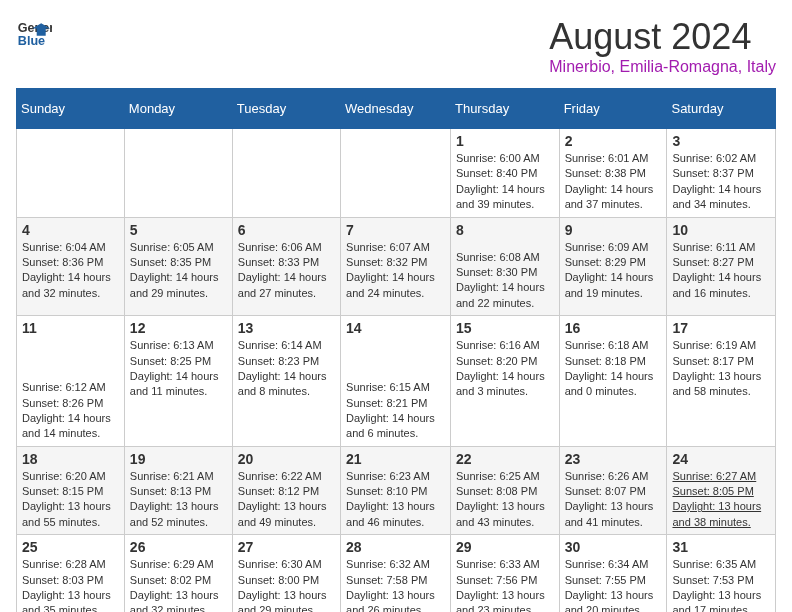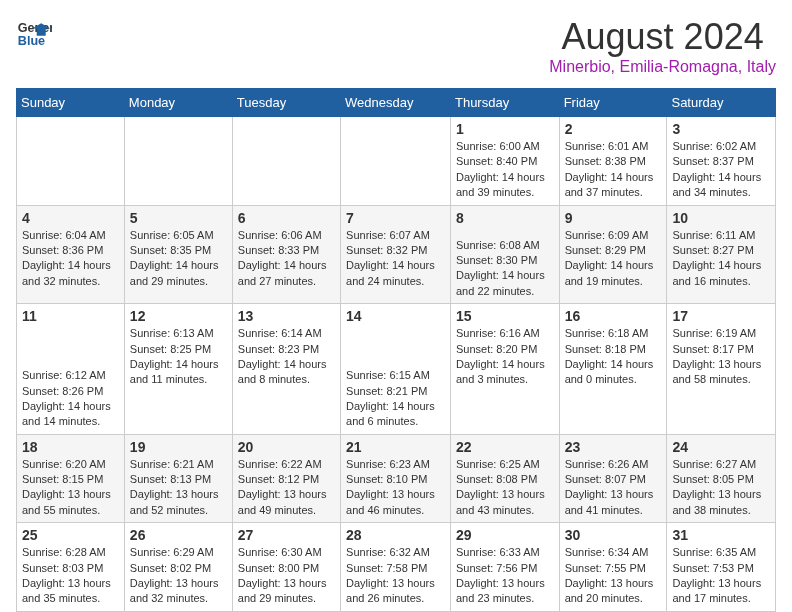--- a/index.html
+++ b/index.html
@@ -19,40 +19,40 @@
     .logo {
       display: flex;
       align-items: center;
       gap: 4px;
     }
     .logo-icon {
       width: 36px;
       height: 36px;
     }
     .title-block {
-      text-align: center;
+      text-align: left;
     }
     .main-title {
       font-size: 36px;
       font-weight: normal;
       color: #333;
     }
     .subtitle {
       font-size: 16px;
       color: #a21caf;
     }
     table {
       width: 100%;
       border-collapse: collapse;
       font-size: 11px;
     }
     th {
       background-color: #2060a0;
       color: #fff;
-      padding: 6px 4px;
+      padding: 12px 4px;
       text-align: left;
       font-size: 13px;
       font-weight: normal;
       border: 1px solid #2060a0;
     }
     td {
       border: 1px solid #ccc;
       padding: 4px 5px;
       vertical-align: top;
       width: 113px;
@@ -274,21 +274,21 @@
         </td>
         <td>
           <span class="day-number">23</span>
           <div class="day-info" style="white-space: pre-line;">Sunrise: 6:26 AM
 Sunset: 8:07 PM
 Daylight: 13 hours
 and 41 minutes.</div>
         </td>
         <td>
           <span class="day-number">24</span>
-          <div class="day-info" style="white-space: pre-line;">Sunrise: 6:27 AM
+          <div class="day-info" style="white-space: pre-line; text-decoration: underline;">Sunrise: 6:27 AM
 Sunset: 8:05 PM
 Daylight: 13 hours
 and 38 minutes.</div>
         </td>
       </tr>
       <tr>
         <td>
           <span class="day-number">25</span>
           <div class="day-info" style="white-space: pre-line;">Sunrise: 6:28 AM
 Sunset: 8:03 PM

